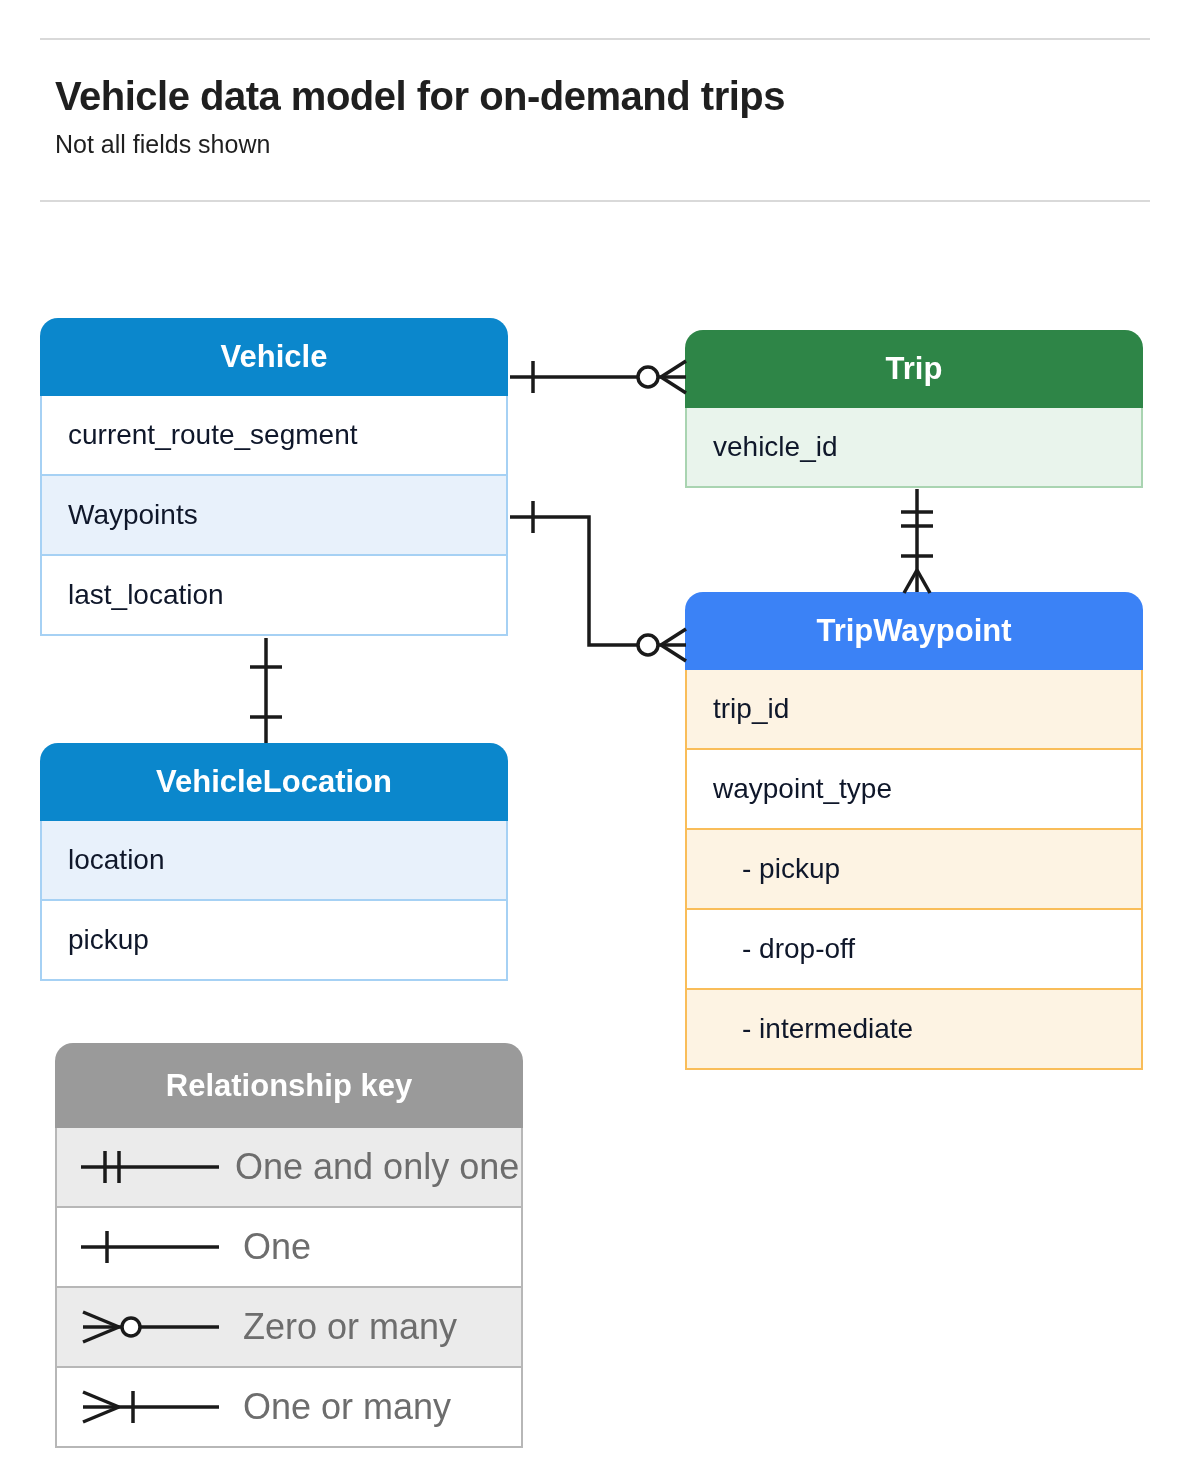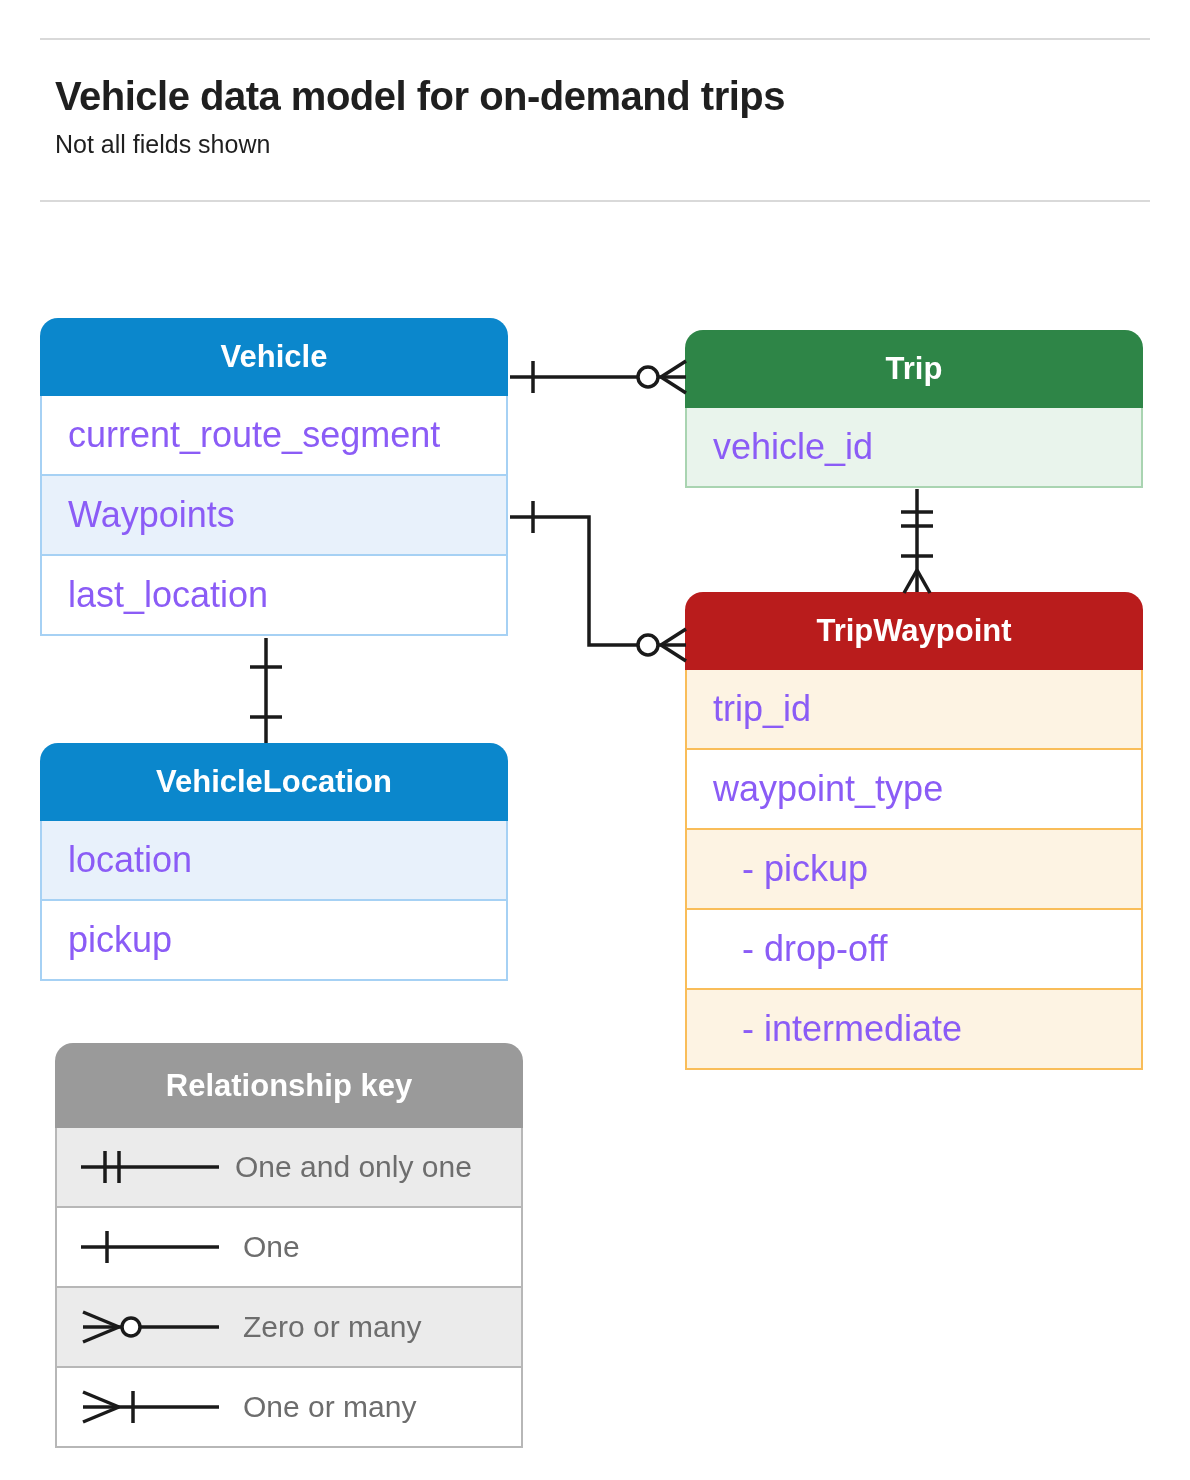--- a/index.html
+++ b/index.html
@@ -7,49 +7,49 @@
   .page{position:relative;width:1190px;height:1480px;background:#fff;overflow:hidden;border-radius:16px;}
 
   .divider{position:absolute;left:40px;width:1110px;height:2px;background:#d9d9d9;}
   .page-title{position:absolute;left:55px;top:74px;font-size:40px;font-weight:700;color:#1f1f1f;letter-spacing:-0.5px;}
   .page-subtitle{position:absolute;left:55px;top:130px;font-size:25px;font-weight:400;color:#1f1f1f;}
 
   .etable{position:absolute;}
   .etable .thead{height:78px;border-radius:18px 18px 0 0;display:flex;align-items:center;justify-content:center;
     color:#ffffff;font-size:31px;font-weight:700;}
   .etable .tbody{border-style:solid;border-width:0 2px 2px 2px;}
-  .etable .trow{height:78px;display:flex;align-items:center;padding-left:26px;font-size:36px;color:#8b5cf6;background:#fff;}
+  .etable .trow{height:78px;display:flex;align-items:center;padding-left:26px;font-size:28px;color:#0f172a;background:#fff;}
   .etable .trow + .trow{border-top-style:solid;border-top-width:2px;}
   .etable .trow.indent{padding-left:55px;}
 
   
   .t-blue .thead{background:#0b87cc;}
   .t-blue .tbody{border-color:#a6d1f4;}
   .t-blue .trow + .trow{border-top-color:#a6d1f4;}
   .t-blue .trow.hl{background:#e8f1fb;}
   
   .t-green .thead{background:#2e8547;}
   .t-green .tbody{border-color:#a9d4b1;}
   .t-green .trow.hl{background:#e9f4ec;}
   
-  .t-orange .thead{background:#b91c1c;}
+  .t-orange .thead{background:#3b82f6;}
   .t-orange .tbody{border-color:#f9bd59;}
   .t-orange .trow + .trow{border-top-color:#f9bd59;}
   .t-orange .trow.hl{background:#fdf3e3;}
 
   
   .legend{position:absolute;left:55px;top:1043px;width:468px;}
   .legend .lhead{height:85px;border-radius:18px 18px 0 0;background:#9a9a9a;display:flex;align-items:center;justify-content:center;
     color:#fff;font-size:31px;font-weight:700;}
   .legend .lbody{border:2px solid #b7b7b7;border-top:none;}
   .legend .lrow{height:78px;display:flex;align-items:center;background:#fff;}
   .legend .lrow.hl{background:#ebebeb;}
   .legend .lrow + .lrow{border-top:2px solid #b7b7b7;gap:8px;}
   .legend .sym{margin-left:20px;flex:0 0 150px;}
-  .legend .lbl{margin-left:8px;font-size:30px;color:#6d6d6d;}
+  .legend .lbl{margin-left:8px;font-size:36px;color:#6d6d6d;}
 
   .connectors{position:absolute;left:0;top:0;pointer-events:none;}
   .connectors line, .connectors polyline{stroke:#1a1a1a;stroke-width:3.5;fill:none;}
   .connectors circle{stroke:#1a1a1a;stroke-width:3.5;fill:#ffffff;}
   .legend svg line{stroke:#1a1a1a;stroke-width:3.5;}
   .legend svg circle{stroke:#1a1a1a;stroke-width:3.5;fill:#ffffff;}
 </style>
 </head>
 <body>
 

